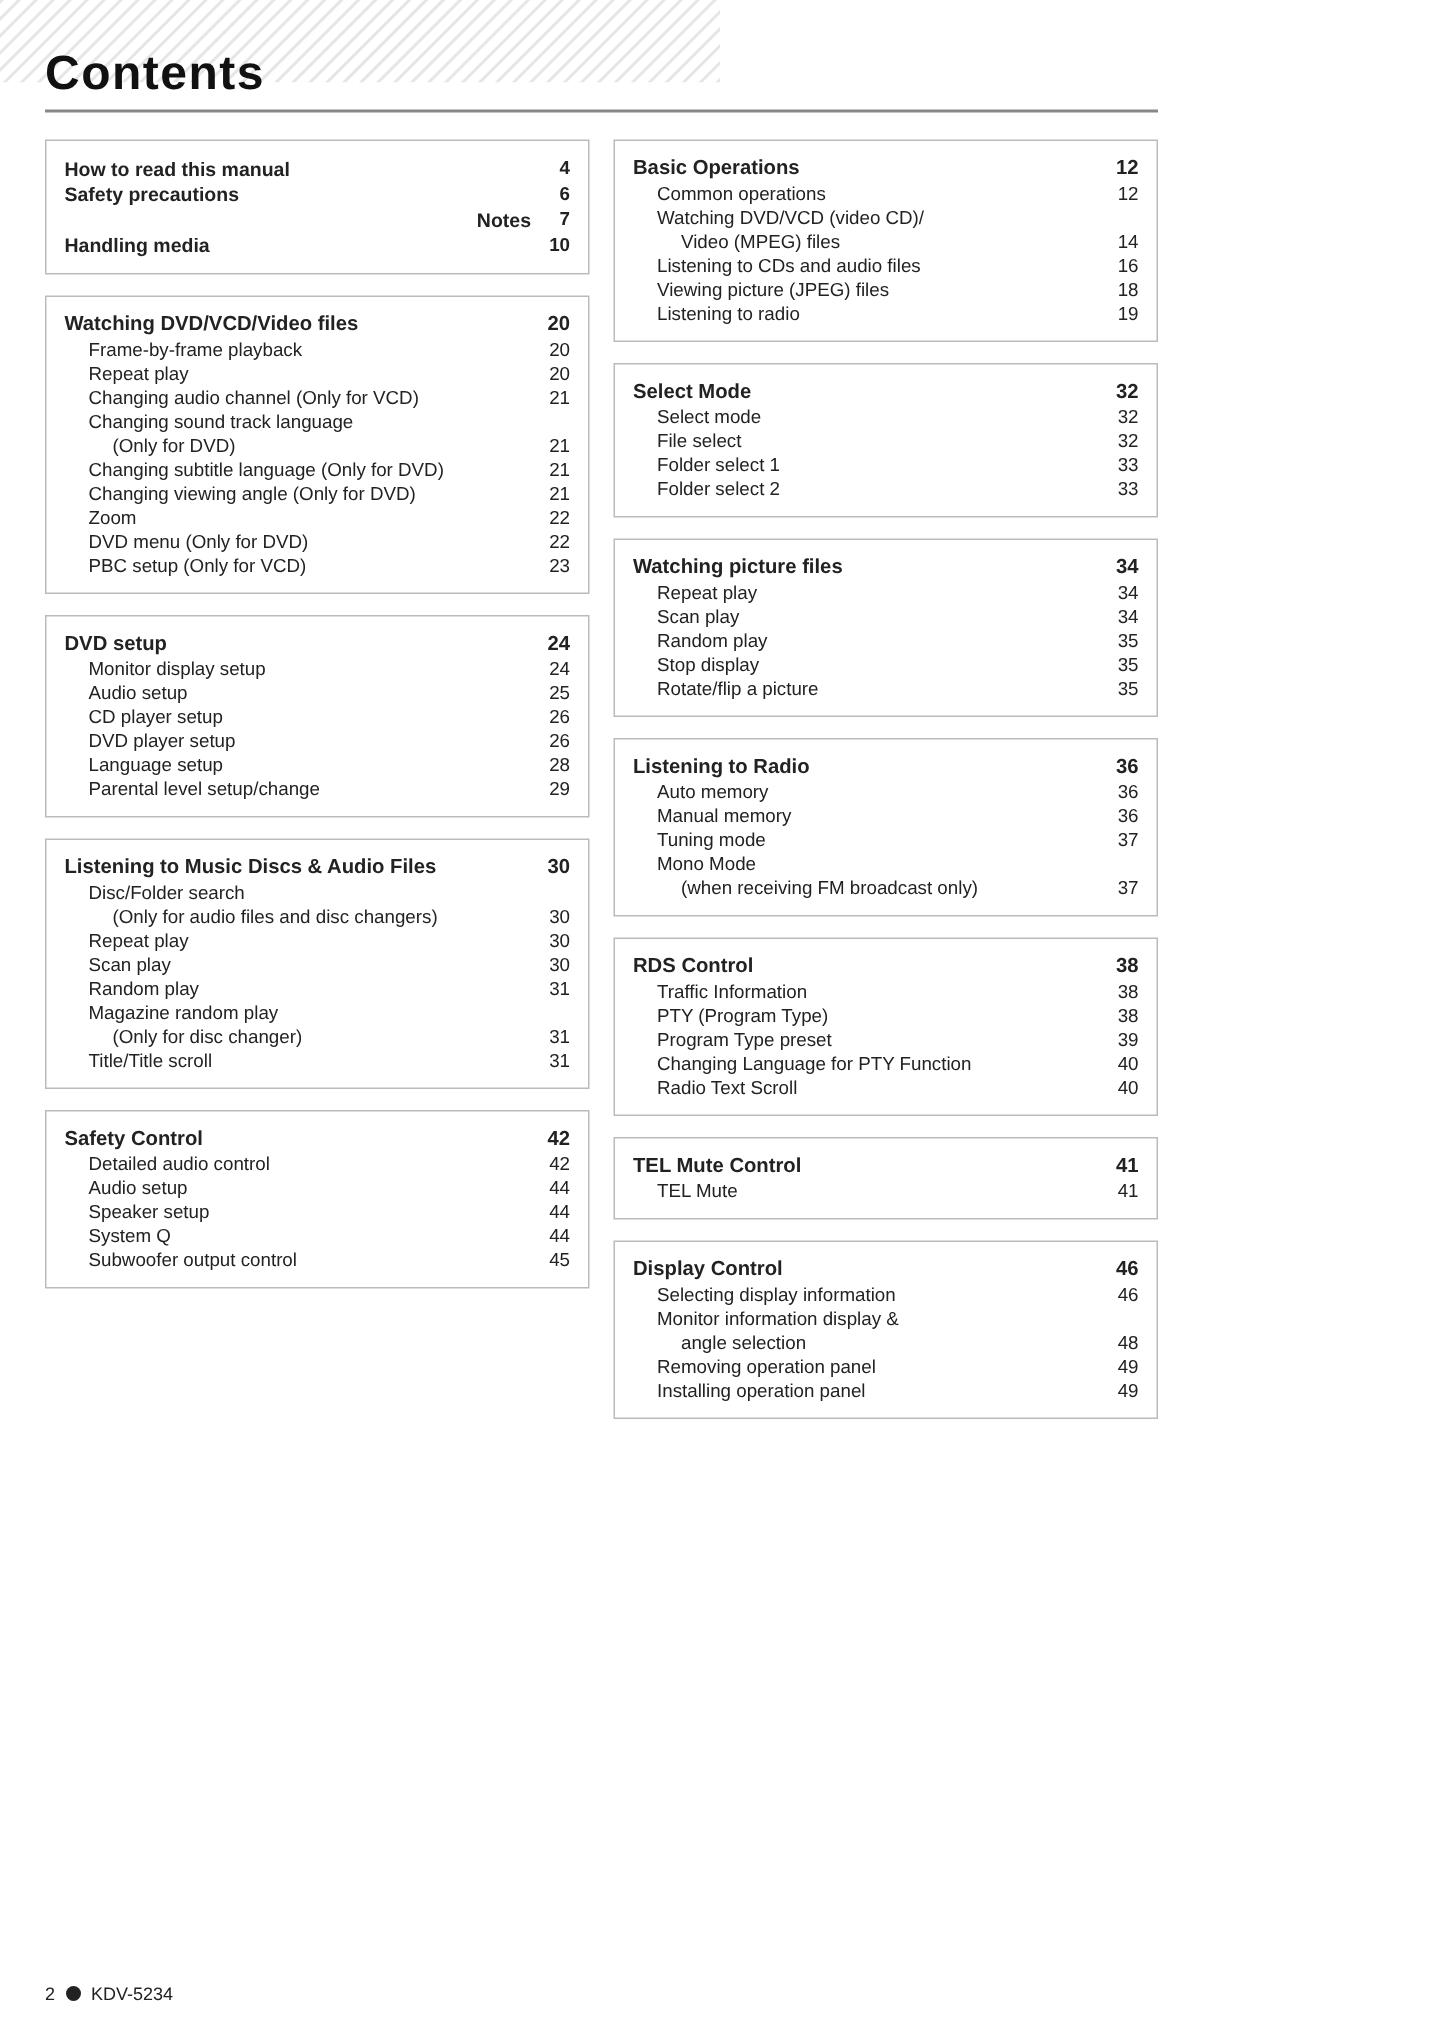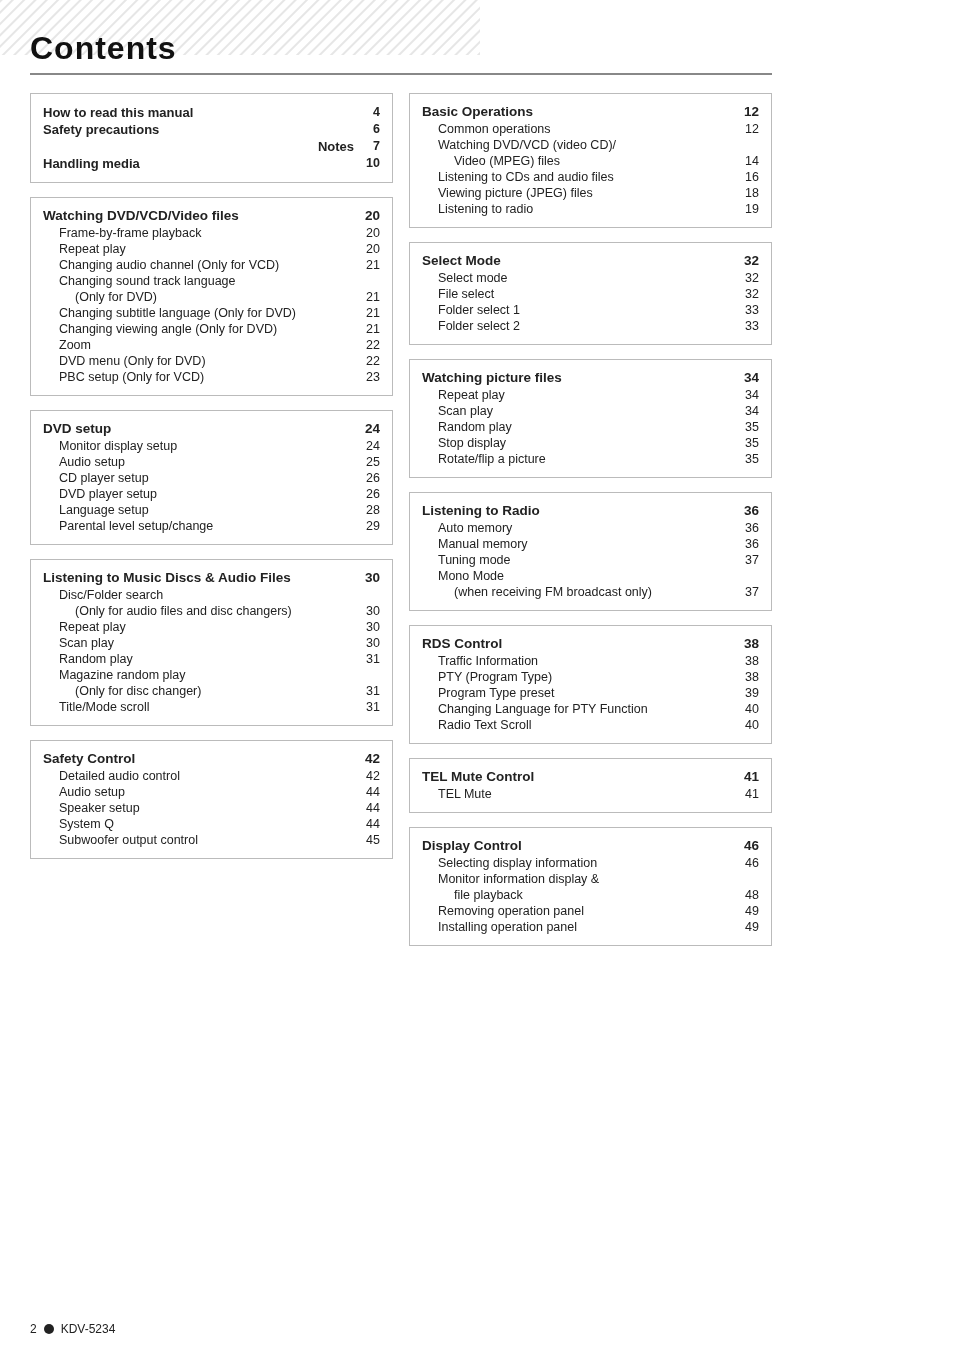--- a/index.html
+++ b/index.html
@@ -256,21 +256,21 @@
           </div>
           <div class="entry-row indent">
             <span class="entry-label">Magazine random play</span>
             <span class="entry-num"></span>
           </div>
           <div class="entry-row indent2">
             <span class="entry-label">(Only for disc changer)</span>
             <span class="entry-num">31</span>
           </div>
           <div class="entry-row indent">
-            <span class="entry-label">Title/Mode scroll</span>
+            <span class="entry-label">Title/Title scroll</span>
             <span class="entry-num">31</span>
           </div>
         </div>
         <div class="section-box">
           <div class="section-title"><span>Safety Control</span><span class="page-num">42</span></div>
           <div class="entry-row indent">
             <span class="entry-label">Detailed audio control</span>
             <span class="entry-num">42</span>
           </div>
           <div class="entry-row indent">
@@ -419,21 +419,21 @@
           <div class="section-title"><span>Display Control</span><span class="page-num">46</span></div>
           <div class="entry-row indent">
             <span class="entry-label">Selecting display information</span>
             <span class="entry-num">46</span>
           </div>
           <div class="entry-row indent">
             <span class="entry-label">Monitor information display &amp;</span>
             <span class="entry-num"></span>
           </div>
           <div class="entry-row indent2">
-            <span class="entry-label">file playback</span>
+            <span class="entry-label">angle selection</span>
             <span class="entry-num">48</span>
           </div>
           <div class="entry-row indent">
             <span class="entry-label">Removing operation panel</span>
             <span class="entry-num">49</span>
           </div>
           <div class="entry-row indent">
             <span class="entry-label">Installing operation panel</span>
             <span class="entry-num">49</span>
           </div>

